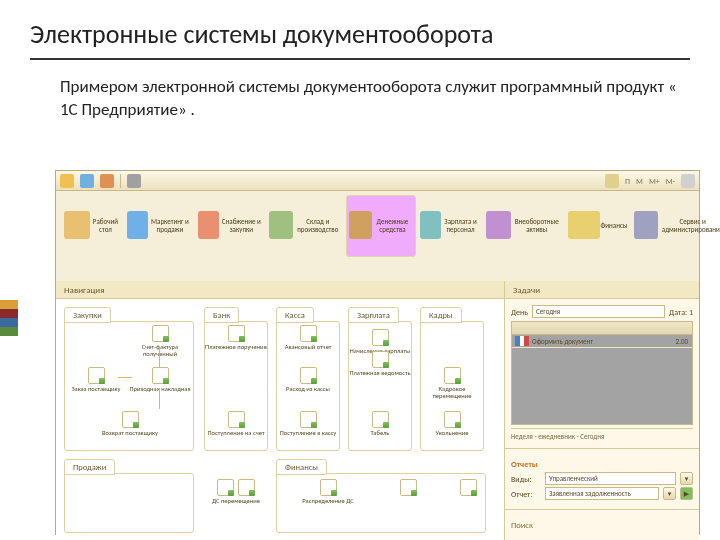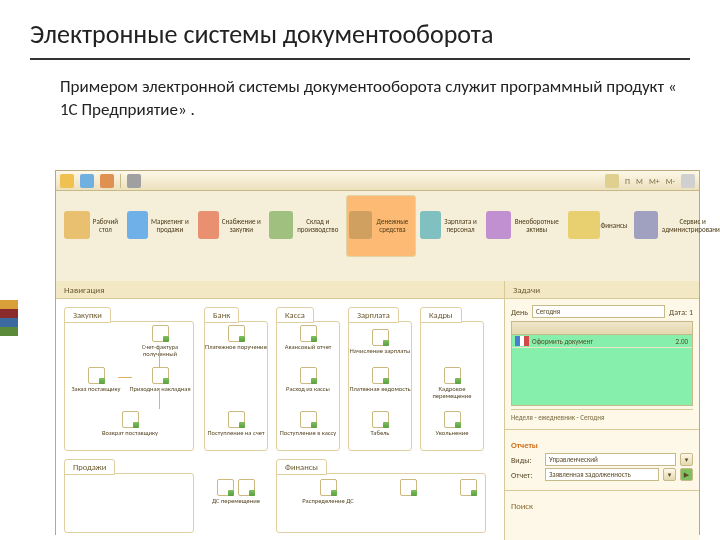--- a/index.html
+++ b/index.html
@@ -9,42 +9,42 @@
   .slide-title-underline { height: 2px; background: #333; margin: 4px 30px 8px 30px; }
   .slide-text { font-size: 17px; padding: 8px 40px 8px 60px; color: #222; line-height: 1.35; }
   .accent-bars { position: absolute; left: 0; top: 300px; display: flex; flex-direction: column; }
   .accent-bars div { width: 18px; height: 9px; }
   .app { position: absolute; left: 55px; top: 170px; width: 645px; height: 365px; background: #f5eed9; border: 1px solid #b8a97f; font-size: 8px; color: #5a4a28; }
   .app-toolbar { height: 20px; background: linear-gradient(#fdf8e8,#ece0bd); border-bottom: 1px solid #c8b988; display: flex; align-items: center; padding: 0 4px; gap: 6px; }
   .tb-ico { width: 14px; height: 14px; border-radius: 2px; }
   .tb-spacer { flex: 1; }
   .tabbar { height: 70px; background: #f5eed9; display: flex; padding: 4px 6px; gap: 2px; }
   .tab { flex: 1; display: flex; flex-direction: row; align-items: center; justify-content: flex-start; padding: 4px 2px; border-radius: 3px; }
-  .tab.active { background: #fdba74; border: 1px solid #e2d4a4; }
+  .tab.active { background: #f0abfc; border: 1px solid #e2d4a4; }
   .tab-ico { width: 32px; height: 28px; margin-bottom: 2px; border-radius: 3px; }
   .tab-label { font-size: 7px; text-align: center; line-height: 1.1; color: #4a3a18; }
   .workspace { display: flex; height: calc(100% - 90px); margin-top: 20px; }
   .main { flex: 1; background: #fff; position: relative; overflow: hidden; }
   .side { width: 195px; background: #fdf8e8; border-left: 1px solid #d8c998; display: flex; flex-direction: column; }
   .nav-header { background: #f3e8c4; padding: 3px 8px; font-size: 9px; color: #6a5a30; border-bottom: 1px solid #d8c998; }
   .section-label { position: absolute; background: #fff; border: 1px solid #e0cfa0; border-radius: 3px 3px 0 0; padding: 2px 8px; font-size: 8.5px; color: #6a5a30; z-index: 2; }
   .section-box { position: absolute; border: 1px solid #e0cfa0; border-radius: 0 3px 3px 3px; background: transparent; }
   .proc-group { position: absolute; display: flex; flex-direction: column; align-items: center; width: 64px; }
   .proc-group .row { display: flex; gap: 4px; justify-content: center; }
   .proc-ico { width: 17px; height: 17px; background: #fff; border: 1px solid #ccb97f; border-radius: 2px; position: relative; }
   .proc-ico::after { content:''; position:absolute; right:-1px; bottom:-1px; width:6px; height:6px; background: linear-gradient(#7fbf5f,#5a9f3f); border-radius:1px; }
   .proc-lbl { font-size: 6.5px; text-align: center; color: #5a4a28; line-height: 1.05; margin-top: 2px; }
   .arrow { position: absolute; border-top: 1px solid #e2b060; }
   .arrow-v { position: absolute; border-left: 1px solid #e2b060; }
   .side-sec { padding: 4px 6px; }
   .side-sec-title { font-size: 8.5px; color: #8a6a30; margin: 3px 0; }
   .side-sec-title.orange { color: #d07020; font-weight: 600; }
   .side-row { display: flex; gap: 4px; align-items: center; margin: 2px 0; }
   .side-input { flex:1; height: 13px; background: #fff; border: 1px solid #c8b988; font-size: 7px; padding: 0 3px; display: flex; align-items: center; }
-  .side-table { background: #86efac; border: 1px solid #c8b988; height: 85px; margin-top: 3px; }
+  .side-table { background: #a3a3a3; border: 1px solid #c8b988; height: 104px; margin-top: 3px; }
   .side-table-hdr { height: 13px; background: linear-gradient(#f0e6c8,#e4d8b0); border-bottom: 1px solid #c8b988; display: flex; }
   .side-table-row { height: 13px; border-bottom: 1px solid #eee4c8; display: flex; align-items: center; font-size: 7px; }
   .flag { width: 14px; height: 10px; background: #fff; margin: 0 3px; position: relative; }
   .flag::before { content:''; position:absolute; top:0; left:0; width:5px; height:10px; background:#4a7fd0; }
   .flag::after { content:''; position:absolute; top:0; right:0; width:5px; height:10px; background:#d04a4a; }
   .btn-sm { width: 13px; height: 13px; background: linear-gradient(#fdf8e8,#e4d8b0); border: 1px solid #c8b988; border-radius: 2px; display: flex; align-items: center; justify-content: center; font-size: 7px; }
   .sep { height: 1px; background: #d8c998; margin: 3px 0; }
 </style>
 </head>
 <body>
@@ -187,21 +187,21 @@
             </div>
             <div class="proc-lbl">Поступление в кассу</div>
           </div>
 
         <div class="proc-group" style="left:292px;top:48px">
             <div class="row">
               <div class="proc-ico"></div>
             </div>
             <div class="proc-lbl">Начисление зарплаты</div>
           </div>
-        <div class="proc-group" style="left:292px;top:86px">
+        <div class="proc-group" style="left:292px;top:70px">
             <div class="row">
               <div class="proc-ico"></div>
             </div>
             <div class="proc-lbl">Платежная ведомость</div>
           </div>
         <div class="proc-group" style="left:292px;top:130px">
             <div class="row">
               <div class="proc-ico"></div>
             </div>
             <div class="proc-lbl">Табель</div>

